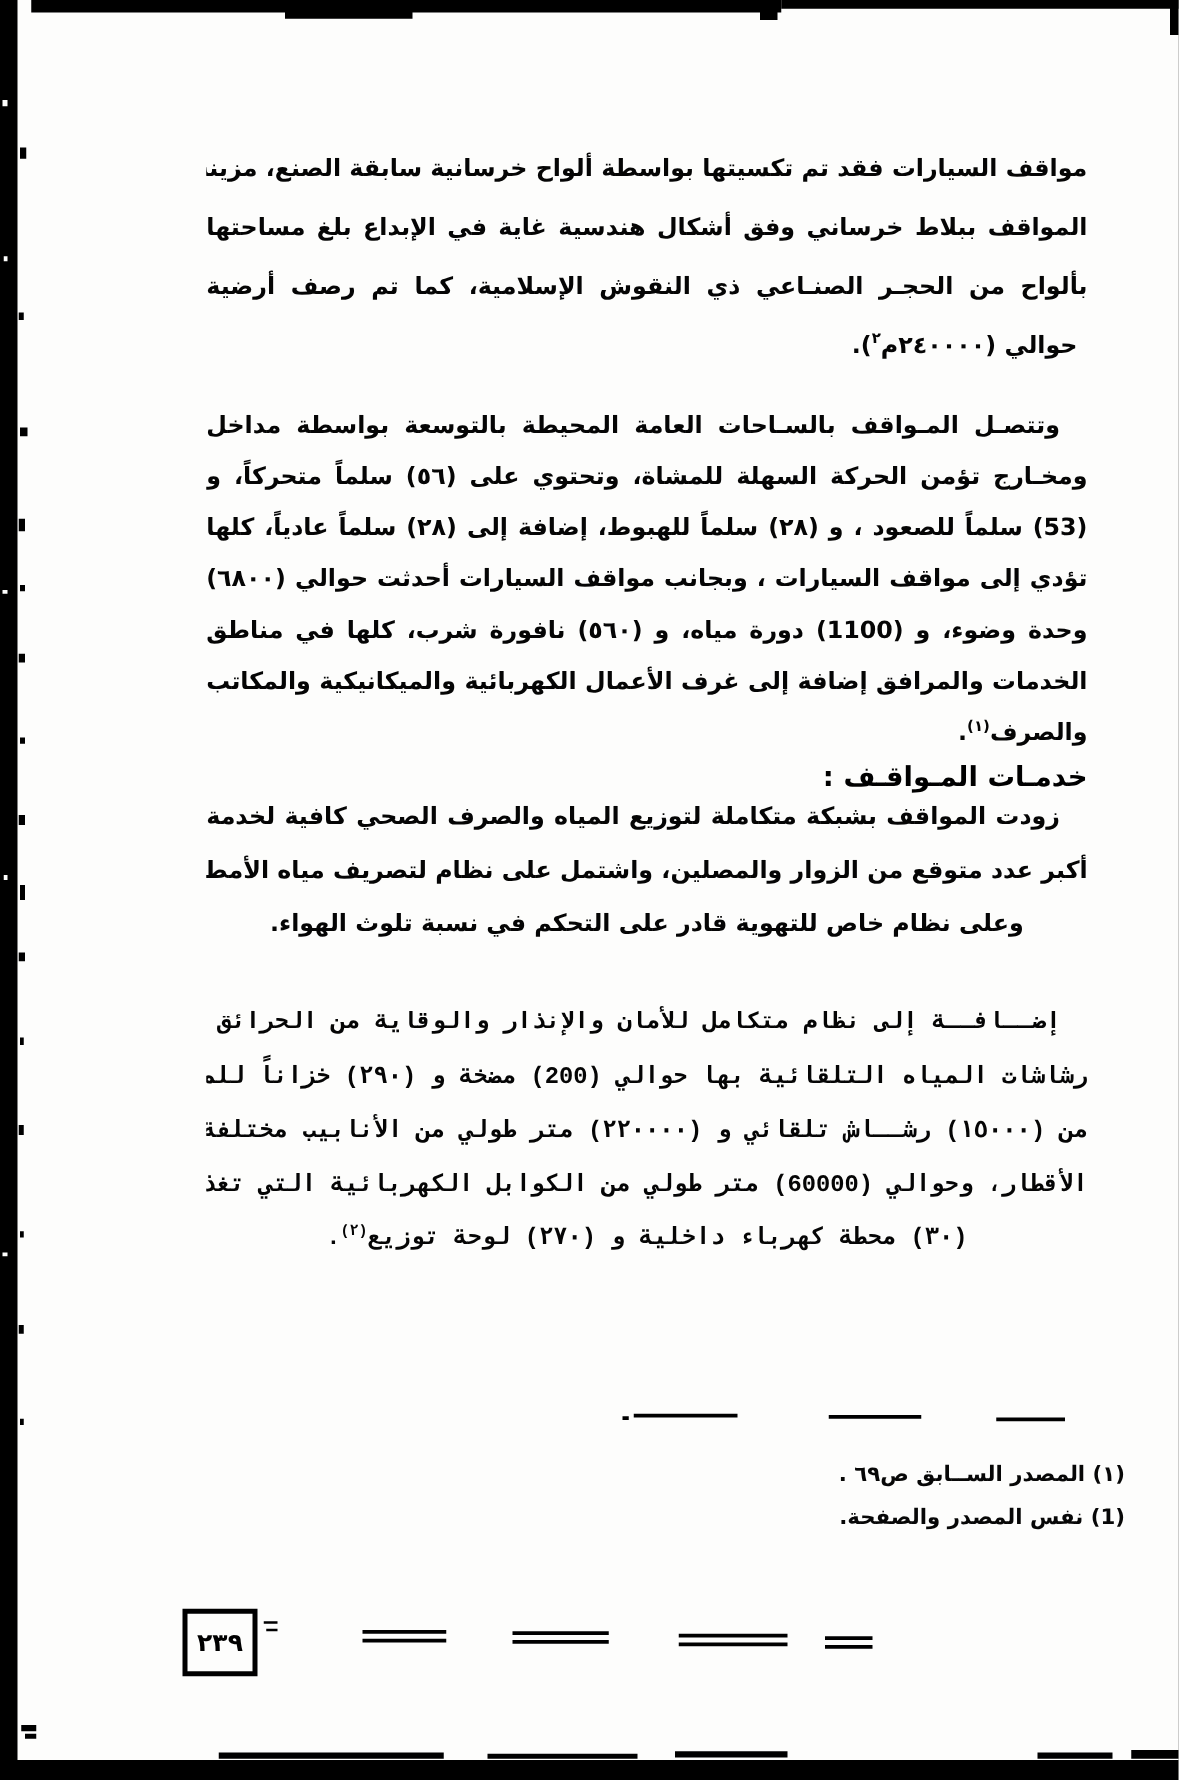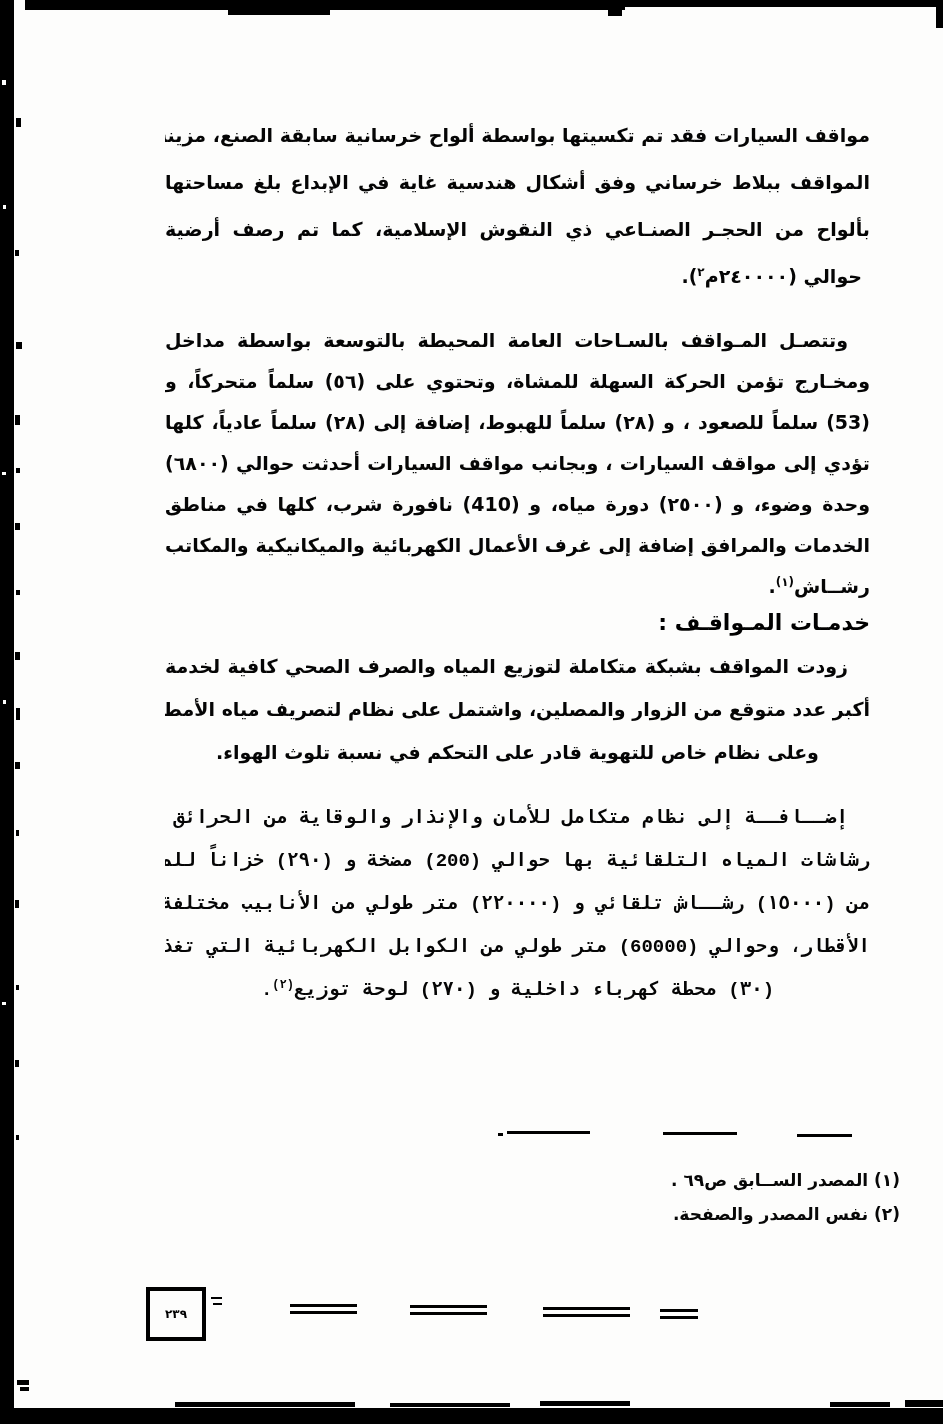--- a/index.html
+++ b/index.html
@@ -33,21 +33,21 @@
   
   .footnote{
     position:absolute;right:43px;direction:rtl;font-size:17px;font-weight:bold;
     white-space:nowrap;color:#070707;
   }
   .fn-dash{position:absolute;background:#000;height:3px;}
   
   .pagebox{
     position:absolute;left:146px;top:1287px;width:52px;height:46px;
     border:4px solid #000;display:flex;align-items:center;justify-content:center;
-    font-size:12px;font-weight:bold;direction:rtl;
+    font-size:20px;font-weight:bold;direction:rtl;
   }
   .equals{position:absolute;background:#000;}
   .rule-double{position:absolute;height:4px;border-top:3px solid #000;border-bottom:3px solid #000;background:transparent;}
   
   .noise{position:absolute;background:#000;}
   .noise-w{position:absolute;background:#fdfdfc;}
 </style>
 </head>
 <body>
 
@@ -58,48 +58,48 @@
     <div class="tline">المواقف ببلاط خرساني وفق أشكال هندسية غاية في الإبداع بلغ مساحتها</div>
     <div class="tline">بألواح من الحجـر الصنـاعي ذي النقوش الإسلامية، كما تم رصف أرضية</div>
     <div class="tline last-right pr8"><span>حوالي (٢٤٠٠٠٠م</span><span class="sup">٢</span><span>).</span></div>
   </div>
 
   <div class="textcol p2" style="top:320px;">
     <div class="tline indent">وتتصـل المـواقف بالسـاحات العامة المحيطة بالتوسعة بواسطة مداخل</div>
     <div class="tline">ومخـارج تؤمن الحركة السهلة للمشاة، وتحتوي على (٥٦) سلماً متحركاً، و</div>
     <div class="tline">(53) سلماً للصعود ، و (٢٨) سلماً للهبوط، إضافة إلى (٢٨) سلماً عادياً، كلها</div>
     <div class="tline">تؤدي إلى مواقف السيارات ، وبجانب مواقف السيارات أحدثت حوالي (٦٨٠٠)</div>
-    <div class="tline">وحدة وضوء، و (٢٥٠٠) دورة مياه، و (410) نافورة شرب، كلها في مناطق</div>
+    <div class="tline">وحدة وضوء، و (1100) دورة مياه، و (٥٦٠) نافورة شرب، كلها في مناطق</div>
     <div class="tline">الخدمات والمرافق إضافة إلى غرف الأعمال الكهربائية والميكانيكية والمكاتب</div>
-    <div class="tline last-right"><span>رشــاش</span><span class="sup">(١)</span><span>.</span></div>
+    <div class="tline last-right"><span>والصرف</span><span class="sup">(١)</span><span>.</span></div>
   </div>
 
   <div class="heading" style="top:610px;">خدمـات المـواقـف :</div>
 
-  <div class="textcol p3" style="top:645px;">
+  <div class="textcol p3" style="top:632px;">
     <div class="tline indent">زودت المواقف بشبكة متكاملة لتوزيع المياه والصرف الصحي كافية لخدمة</div>
     <div class="tline">أكبر عدد متوقع من الزوار والمصلين، واشتمل على نظام لتصريف مياه الأمطار،</div>
     <div class="tline last-center">وعلى نظام خاص للتهوية قادر على التحكم في نسبة تلوث الهواء.</div>
   </div>
 
   <div class="textcol p4" style="top:797px;">
     <div class="tline indent">إضــافــة إلى نظام متكامل للأمان والإنذار والوقاية من الحرائق عن طريق</div>
     <div class="tline">رشاشات المياه التلقائية بها حوالي (200) مضخة و (٢٩٠) خزاناً للمياه وأكثر</div>
     <div class="tline">من (١٥٠٠٠) رشــاش تلقائي و (٢٢٠٠٠٠) متر طولي من الأنابيب مختلفة</div>
     <div class="tline">الأقطار، وحوالي (60000) متر طولي من الكوابل الكهربائية التي تغذي من</div>
     <div class="tline last-center"><span>(٣٠) محطة كهرباء داخلية و (٢٧٠) لوحة توزيع</span><span class="sup">(٢)</span><span>.</span></div>
   </div>
 
   <div class="fn-dash" style="left:498px;top:1133px;width:5px;"></div>
   <div class="fn-dash" style="left:507px;top:1131px;width:83px;"></div>
   <div class="fn-dash" style="left:663px;top:1132px;width:74px;"></div>
   <div class="fn-dash" style="left:797px;top:1134px;width:55px;"></div>
 
   <div class="footnote" style="top:1170px;">(١) المصدر الســابق ص٦٩ .</div>
-  <div class="footnote" style="top:1204px;">(٢) نفس المصدر والصفحة.</div>
+  <div class="footnote" style="top:1204px;">(1) نفس المصدر والصفحة.</div>
 
   <div class="pagebox">
     <span>٢٣٩</span>
   </div>
   <div class="equals" style="left:211px;top:1297px;width:11px;height:2px;"></div>
   <div class="equals" style="left:213px;top:1303px;width:9px;height:2px;"></div>
 
   <div class="rule-double" style="left:290px;top:1304px;width:67px;"></div>
   <div class="rule-double" style="left:410px;top:1305px;width:77px;"></div>
   <div class="rule-double" style="left:543px;top:1307px;width:87px;"></div>

